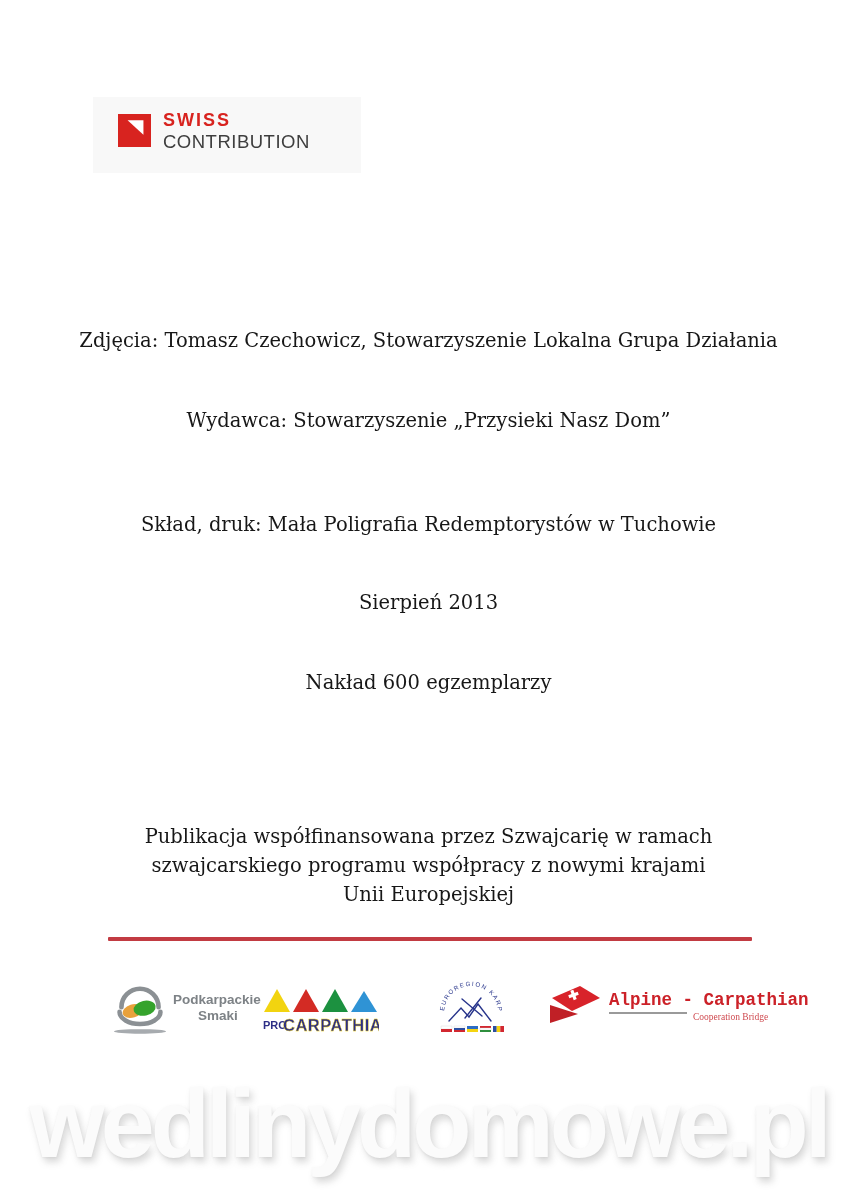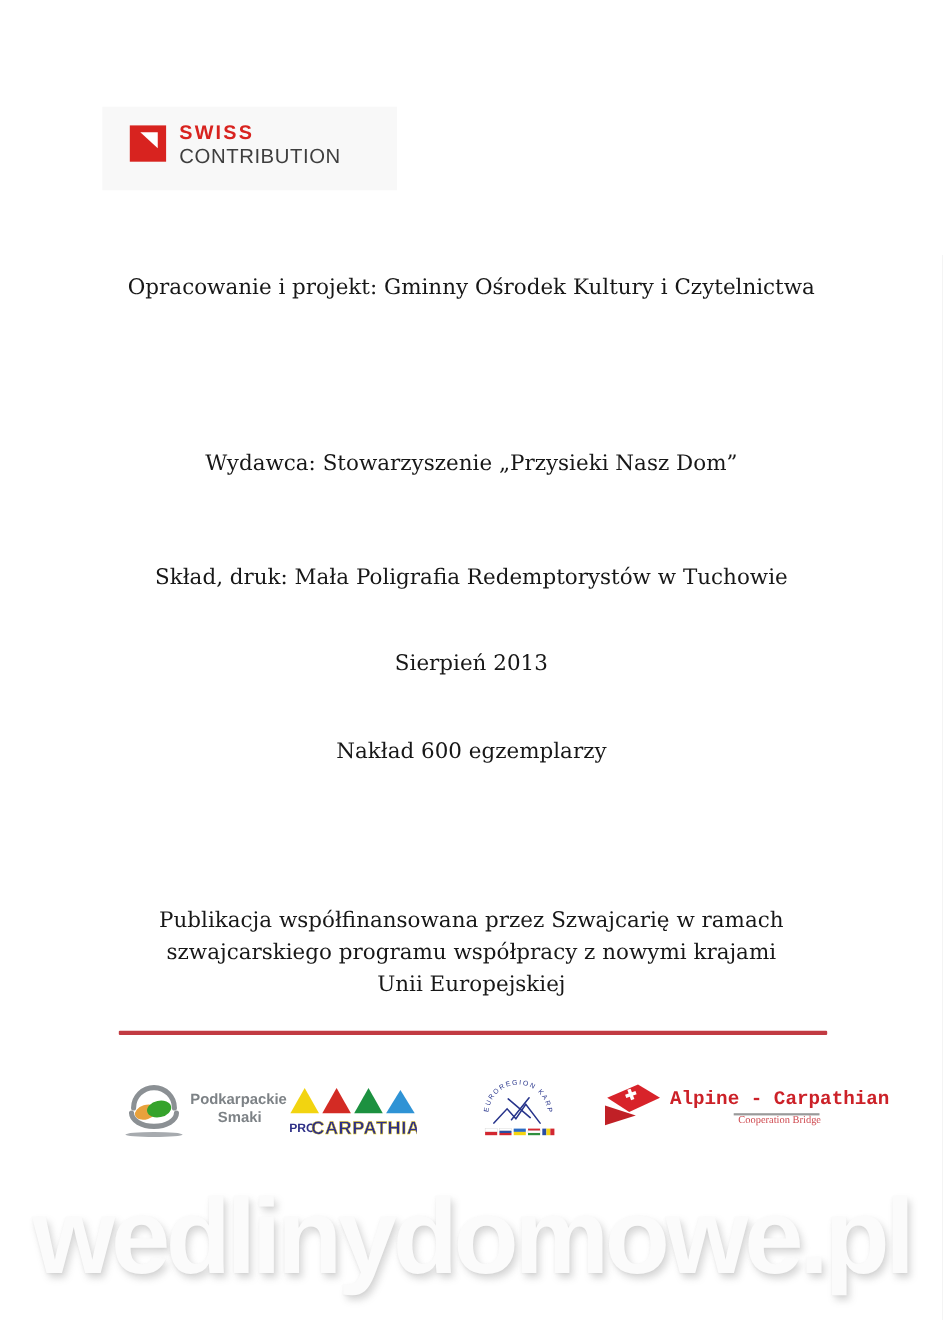--- a/index.html
+++ b/index.html
@@ -56,21 +56,21 @@
   .logo-procarpathia{position:absolute;left:261px;top:983px;width:118px;height:54px;}
   .logo-procarpathia svg{width:118px;height:54px;display:block;}
 
   .logo-euroregion{position:absolute;left:436px;top:977px;width:70px;height:62px;}
   .logo-euroregion svg{width:70px;height:62px;display:block;}
 
   .logo-alpine{position:absolute;left:545px;top:983px;width:210px;height:54px;display:flex;}
   .logo-alpine svg.mark{width:60px;height:50px;flex:none;}
   .alp-text{margin-left:4px;margin-top:8px;font-family:"Liberation Serif",serif;}
   .alp-title{color:#cc2128;font-weight:bold;font-size:17.5px;line-height:19px;white-space:nowrap;font-family:Liberation Mono, monospace;}
-  .alp-sub{display:flex;align-items:center;margin-top:2px;flex-direction:column;}
+  .alp-sub{display:flex;margin-top:2px;}
   .alp-line{width:78px;height:2px;background:#9a9a9a;margin-right:6px;}
   .alp-subtitle{color:#cf4a50;font-size:9.5px;font-family:"Liberation Serif",serif;white-space:nowrap;}
 
   
   .watermark{
     position:absolute;left:50%;top:1068px;
     transform:translateX(-50%);
     font-family:"Liberation Sans",sans-serif;
     font-weight:bold;
     font-size:97px;
@@ -91,24 +91,24 @@
         <polygon points="29,19 77,19 77,63" fill="#ffffff"></polygon>
       </svg>
     </div>
     <div class="swiss-text">
       <div class="swiss-line1">SWISS</div>
       <div class="swiss-line2">CONTRIBUTION</div>
     </div>
   </div>
 
   <div class="para" style="top:246px">
-    <div>Opracowanie i projekt: Gminny Ośrodek Kultury i Czytelnictwa</div>
   </div>
 
   <div class="para" style="top:326px">
+    <div>Zdjęcia: Tomasz Czechowicz, Stowarzyszenie Lokalna Grupa Działania</div>
   </div>
 
   <div class="para" style="top:406px">
     <div>Wydawca: Stowarzyszenie „Przysieki Nasz Dom”</div>
   </div>
 
 
   <div class="para" style="top:510px">
     <div>Skład, druk: Mała Poligrafia Redemptorystów w Tuchowie</div>
   </div>

